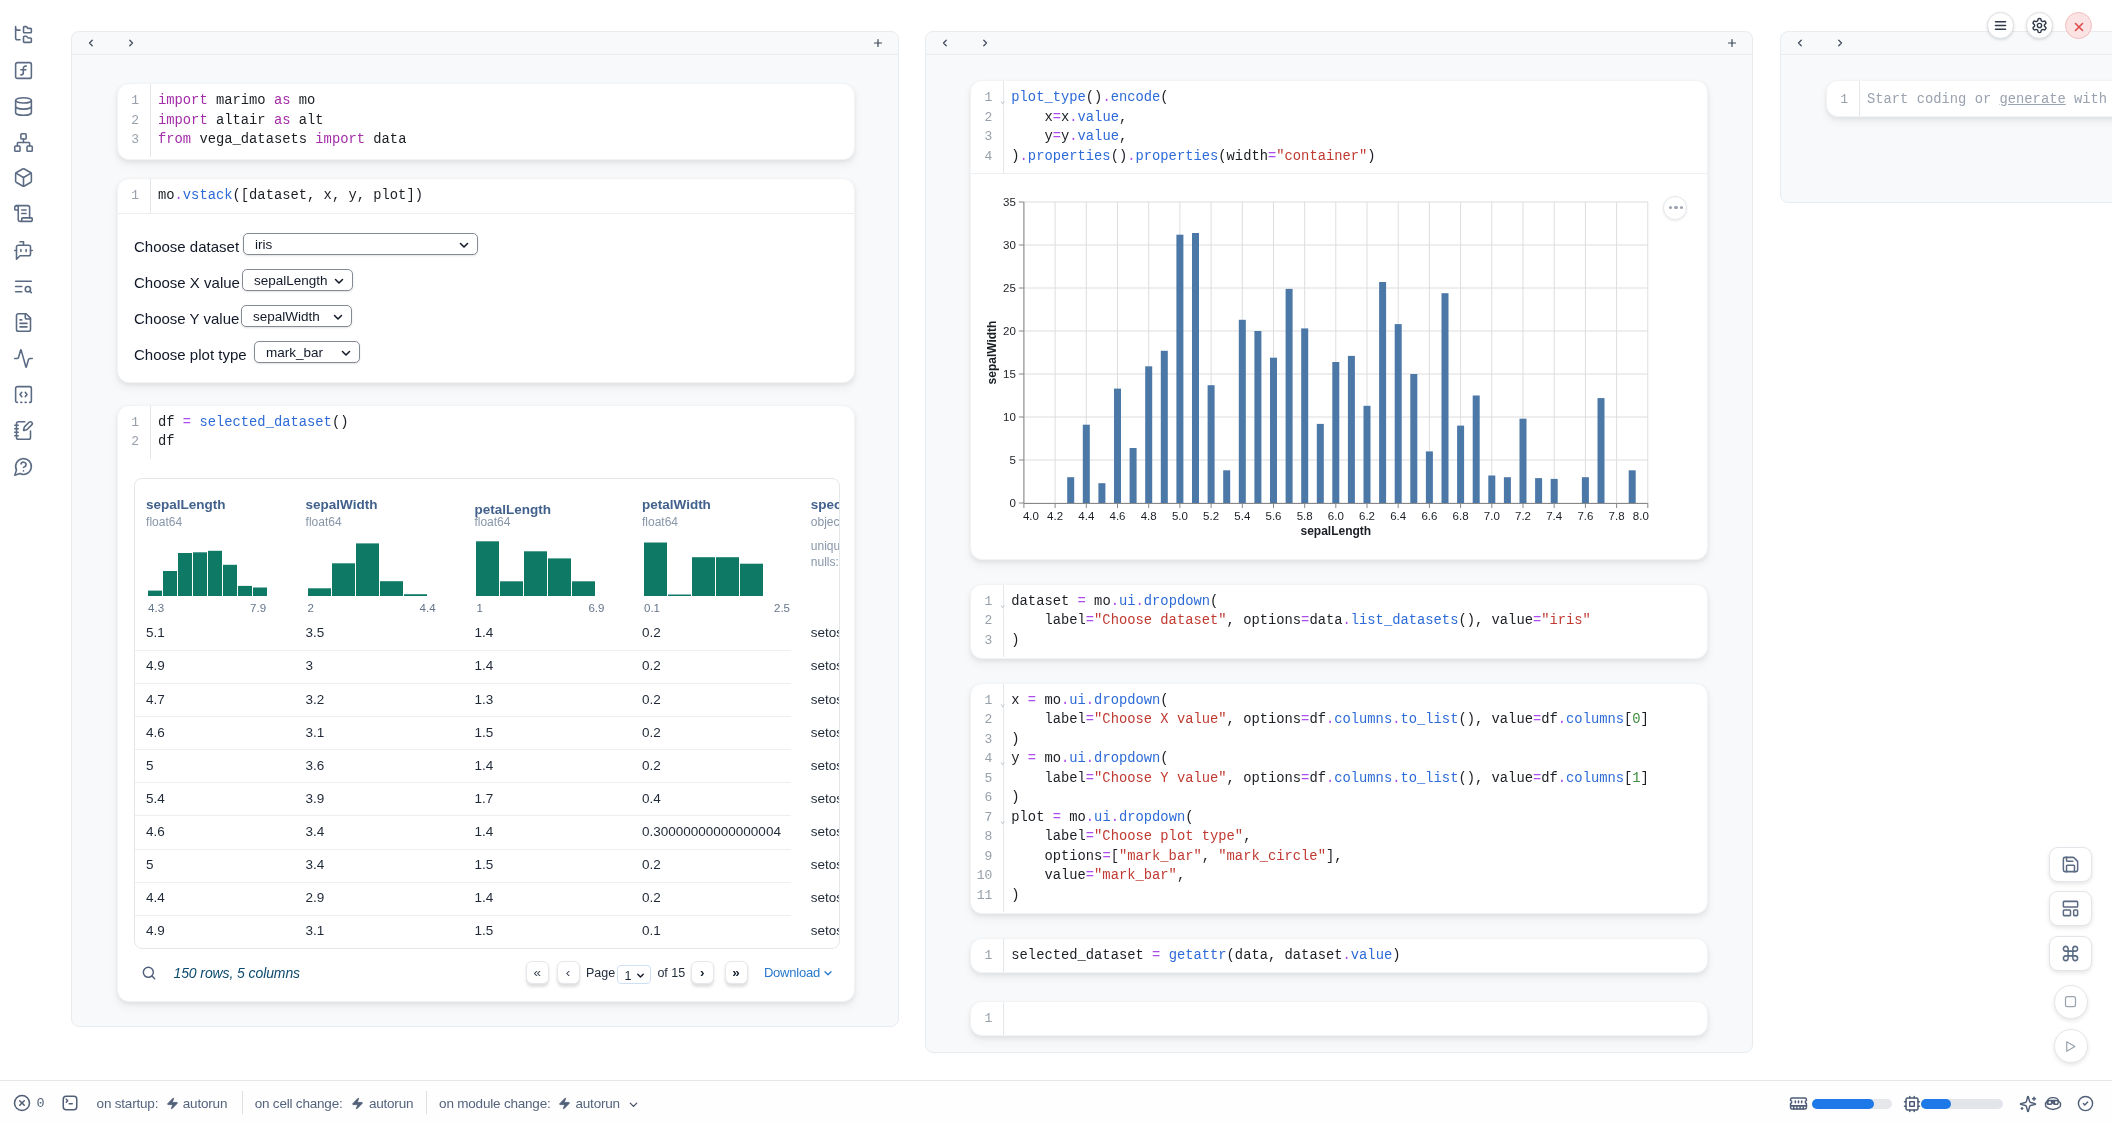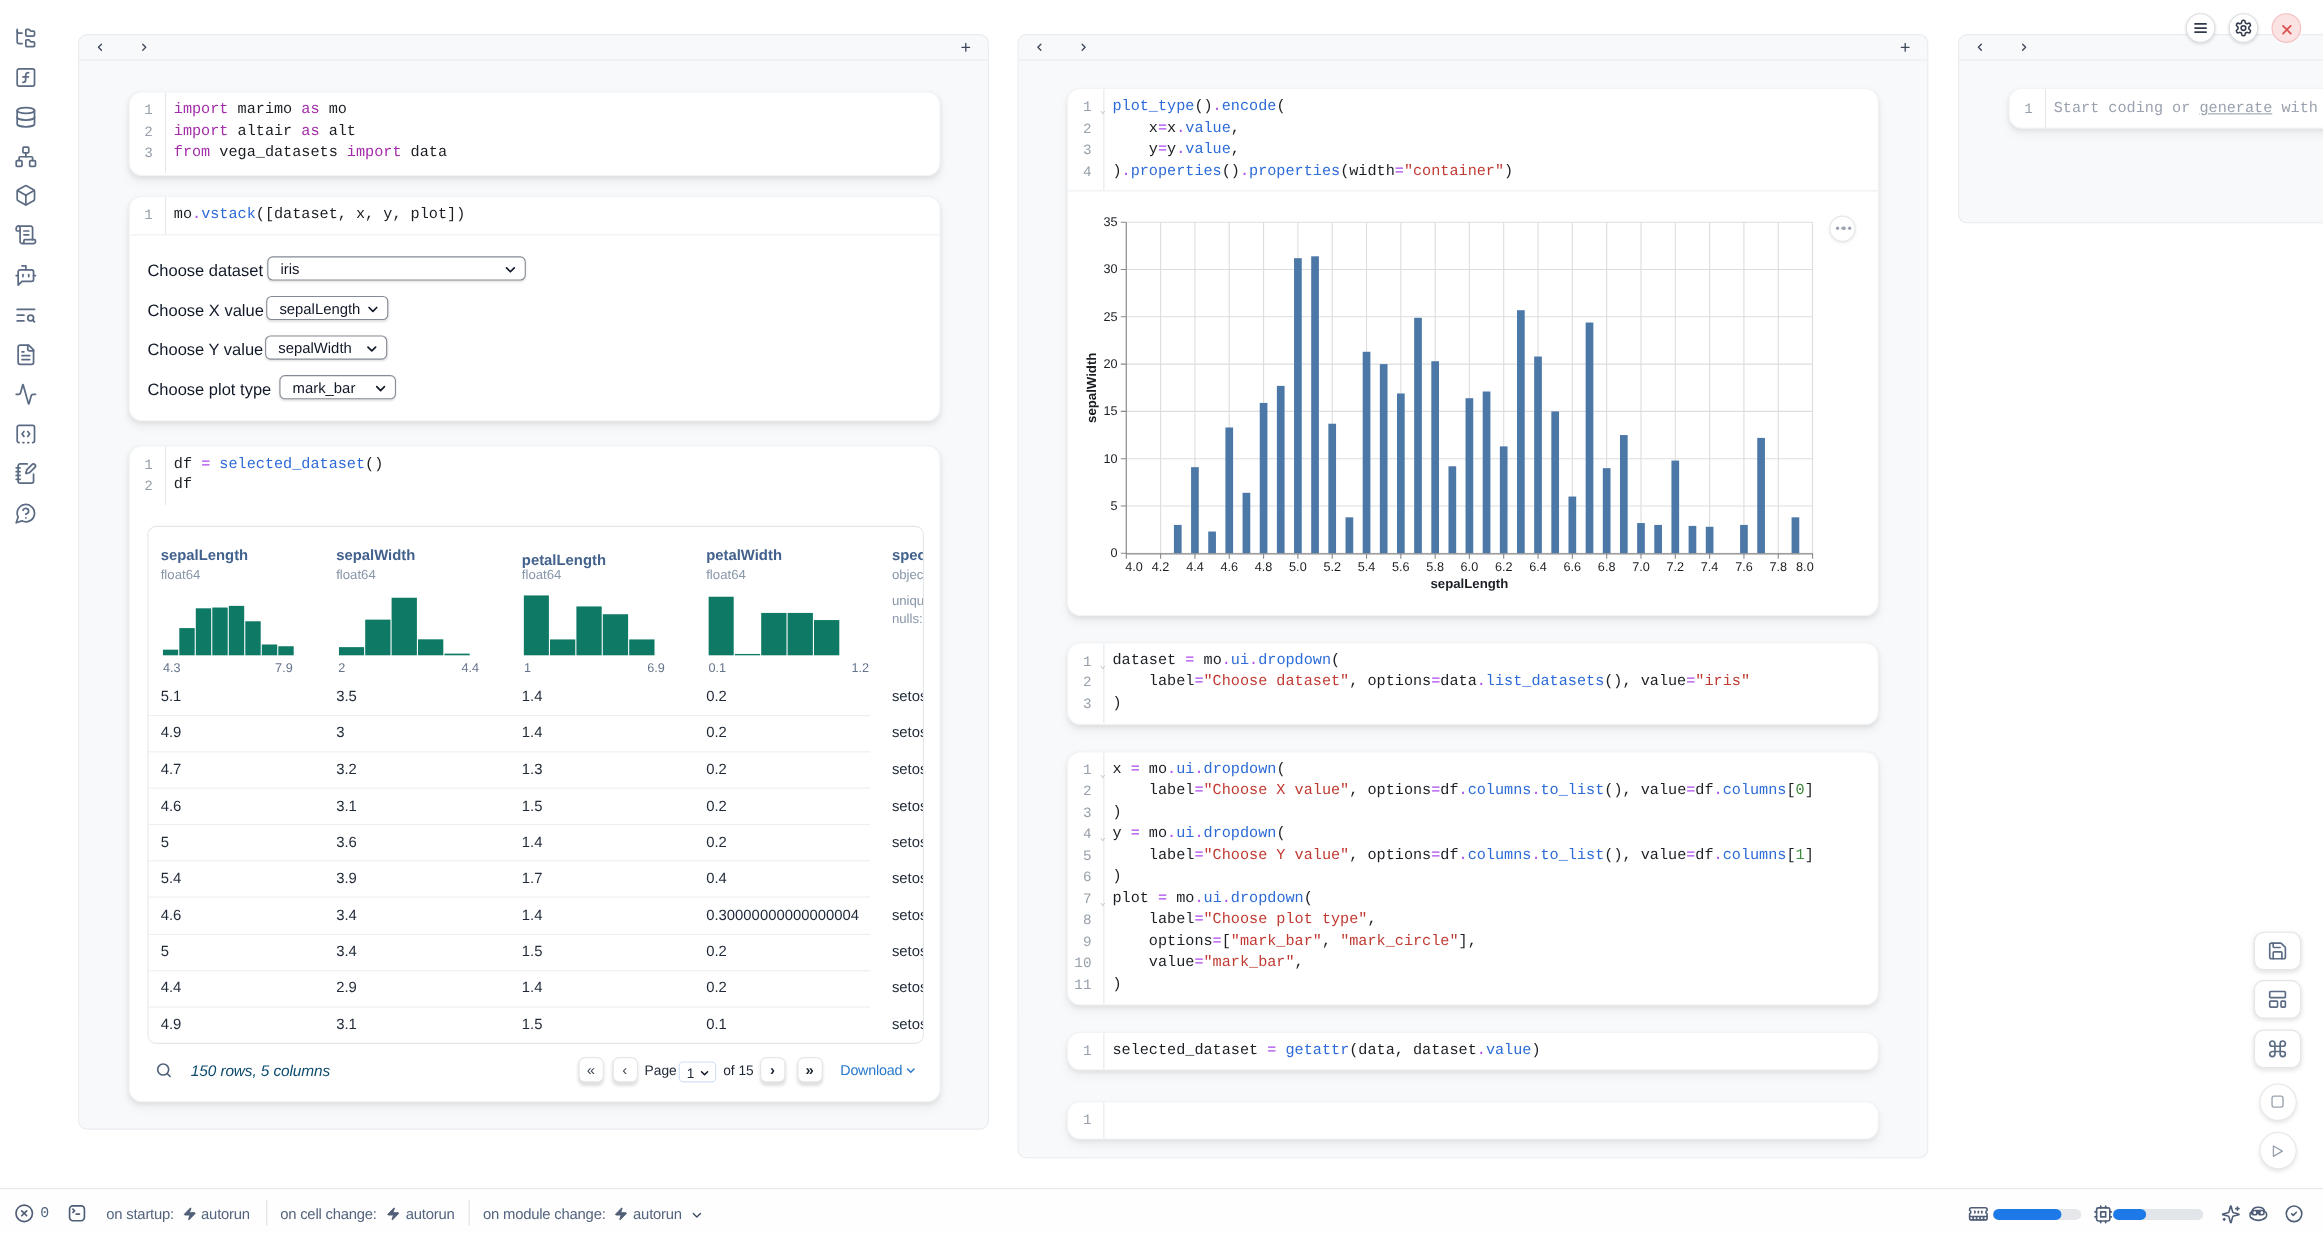--- a/index.html
+++ b/index.html
@@ -234,21 +234,21 @@
 <div class="axl" style="left:341.4px;top:123px;">1</div>
 <div class="axl" style="left:341.4px;top:123px;width:128px;text-align:right;">6.9</div>
 <svg width="121" height="56" viewBox="0 0 121 56" style="position:absolute;left:509.0px;top:61px;">
             <rect x="0.0" y="2.5" width="23.0" height="53.5" fill="#0e7a65"></rect>
             <rect x="24.0" y="54.5" width="23.0" height="1.5" fill="#0e7a65"></rect>
             <rect x="48.0" y="17.2" width="23.0" height="38.8" fill="#0e7a65"></rect>
             <rect x="72.0" y="17.2" width="23.0" height="38.8" fill="#0e7a65"></rect>
             <rect x="96.0" y="23.7" width="23.0" height="32.3" fill="#0e7a65"></rect>
           </svg>
 <div class="axl" style="left:509.0px;top:123px;">0.1</div>
-<div class="axl" style="left:509.0px;top:123px;width:146px;text-align:right;">1.2</div>
+<div class="axl" style="left:509.0px;top:123px;width:146px;text-align:right;">2.5</div>
 <div class="td" style="left:11.1px;top:146.7px;">5.1</div>
 <div class="td" style="left:170.6px;top:146.7px;">3.5</div>
 <div class="td" style="left:339.4px;top:146.7px;">1.4</div>
 <div class="td" style="left:507.0px;top:146.7px;">0.2</div>
 <div class="td" style="left:675.8px;top:146.7px;">setos</div>
 <div class="rowline" style="top:171.3px;"></div>
 <div class="td" style="left:11.1px;top:179.8px;">4.9</div>
 <div class="td" style="left:170.6px;top:179.8px;">3</div>
 <div class="td" style="left:339.4px;top:179.8px;">1.4</div>
 <div class="td" style="left:507.0px;top:179.8px;">0.2</div>

